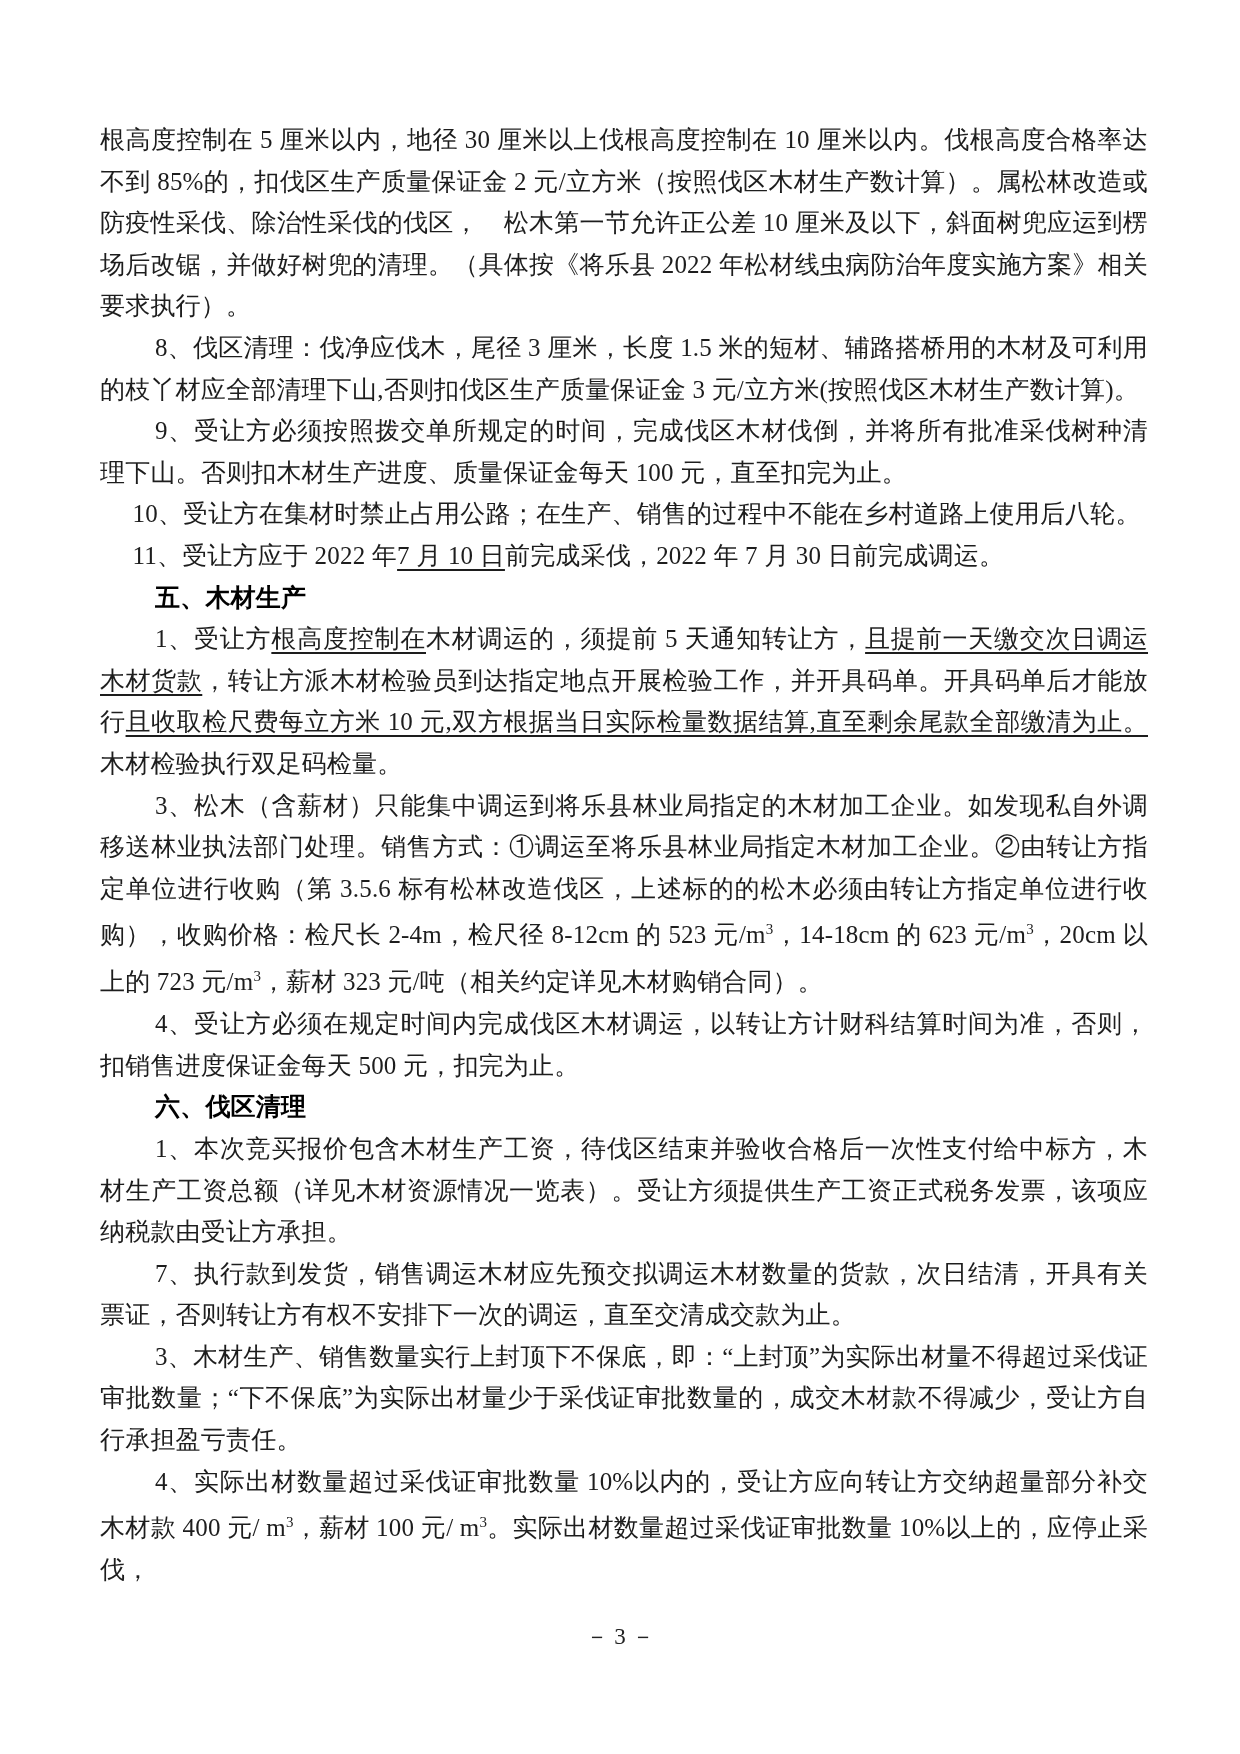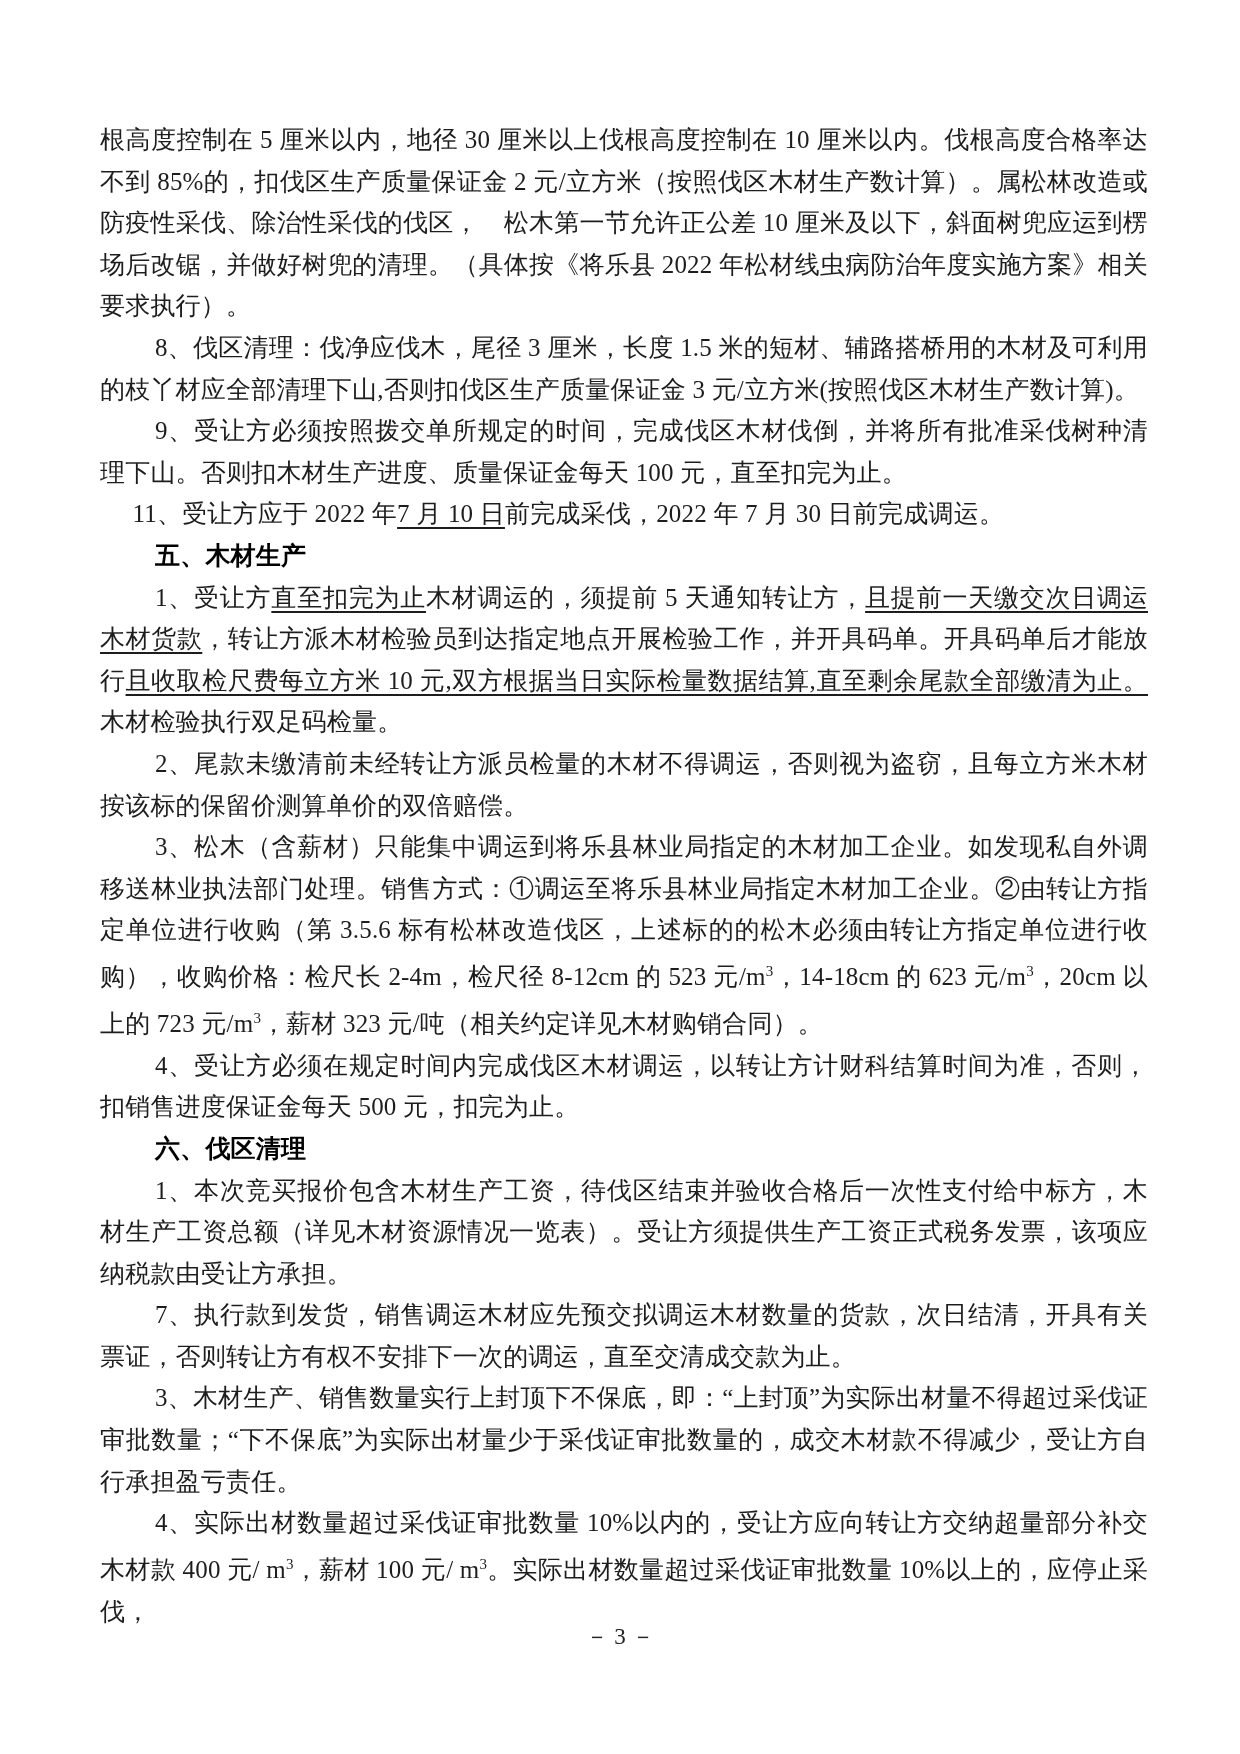--- a/index.html
+++ b/index.html
@@ -56,24 +56,24 @@
   }
 </style>
 </head>
 <body>
 
 <div class="page">
   <div class="content" id="doc-body">
       <p><span>根高度控制在 5 厘米以内，地径 30 厘米以上伐根高度控制在 10 厘米以内。伐根高度合格率达不到 85%的，扣伐区生产质量保证金 2 元/立方米（按照伐区木材生产数计算）。属松林改造或防疫性采伐、除治性采伐的伐区，　松木第一节允许正公差 10 厘米及以下，斜面树兜应运到楞场后改锯，并做好树兜的清理。（具体按《将乐县 2022 年松材线虫病防治年度实施方案》相关要求执行）。</span></p>
       <p class="ind2"><span>8、伐区清理：伐净应伐木，尾径 3 厘米，长度 1.5 米的短材、辅路搭桥用的木材及可利用的枝丫材应全部清理下山,否则扣伐区生产质量保证金 3 元/立方米(按照伐区木材生产数计算)。</span></p>
       <p class="ind2"><span>9、受让方必须按照拨交单所规定的时间，完成伐区木材伐倒，并将所有批准采伐树种清理下山。否则扣木材生产进度、质量保证金每天 100 元，直至扣完为止。</span></p>
+      <p class="ind1"><span>10、受让方在集材时禁止占用公路；在生产、销售的过程中不能在乡村道路上使用后八轮。</span></p>
       <p class="ind1"><span>11、受让方应于 2022 年</span><span class="u">7 月 10 日</span><span>前完成采伐，2022 年 7 月 30 日前完成调运。</span></p>
       <p class="heading ind2"><span>五、木材生产</span></p>
-      <p class="ind2"><span>1、受让方</span><span class="u">直至扣完为止</span><span>木材调运的，须提前 5 天通知转让方，</span><span class="u">且提前一天缴交次日调运木材货款</span><span>，转让方派木材检验员到达指定地点开展检验工作，并开具码单。开具码单后才能放行</span><span class="u">且收取检尺费每立方米 10 元,双方根据当日实际检量数据结算,直至剩余尾款全部缴清为止。</span><span>木材检验执行双足码检量。</span></p>
-      <p class="ind2"><span>2、尾款未缴清前未经转让方派员检量的木材不得调运，否则视为盗窃，且每立方米木材按该标的保留价测算单价的双倍赔偿。</span></p>
+      <p class="ind2"><span>1、受让方</span><span class="u">根高度控制在</span><span>木材调运的，须提前 5 天通知转让方，</span><span class="u">且提前一天缴交次日调运木材货款</span><span>，转让方派木材检验员到达指定地点开展检验工作，并开具码单。开具码单后才能放行</span><span class="u">且收取检尺费每立方米 10 元,双方根据当日实际检量数据结算,直至剩余尾款全部缴清为止。</span><span>木材检验执行双足码检量。</span></p>
       <p class="ind2"><span>3、松木（含薪材）只能集中调运到将乐县林业局指定的木材加工企业。如发现私自外调移送林业执法部门处理。销售方式：①调运至将乐县林业局指定木材加工企业。②由转让方指定单位进行收购（第 3.5.6 标有松林改造伐区，上述标的的松木必须由转让方指定单位进行收购），收购价格：检尺长 2-4m，检尺径 8-12cm 的 523 元/m</span><span class="sup">3</span><span>，14-18cm 的 623 元/m</span><span class="sup">3</span><span>，20cm 以上的 723 元/m</span><span class="sup">3</span><span>，薪材 323 元/吨（相关约定详见木材购销合同）。</span></p>
       <p class="ind2"><span>4、受让方必须在规定时间内完成伐区木材调运，以转让方计财科结算时间为准，否则，扣销售进度保证金每天 500 元，扣完为止。</span></p>
       <p class="heading ind2"><span>六、伐区清理</span></p>
       <p class="ind2"><span>1、本次竞买报价包含木材生产工资，待伐区结束并验收合格后一次性支付给中标方，木材生产工资总额（详见木材资源情况一览表）。受让方须提供生产工资正式税务发票，该项应纳税款由受让方承担。</span></p>
       <p class="ind2"><span>7、执行款到发货，销售调运木材应先预交拟调运木材数量的货款，次日结清，开具有关票证，否则转让方有权不安排下一次的调运，直至交清成交款为止。</span></p>
       <p class="ind2"><span>3、木材生产、销售数量实行上封顶下不保底，即：“上封顶”为实际出材量不得超过采伐证审批数量；“下不保底”为实际出材量少于采伐证审批数量的，成交木材款不得减少，受让方自行承担盈亏责任。</span></p>
       <p class="ind2"><span>4、实际出材数量超过采伐证审批数量 10%以内的，受让方应向转让方交纳超量部分补交木材款 400 元/ m</span><span class="sup">3</span><span>，薪材 100 元/ m</span><span class="sup">3</span><span>。实际出材数量超过采伐证审批数量 10%以上的，应停止采伐，</span></p>
     </div>
   <div class="footer">－ 3 －</div>
 </div>

